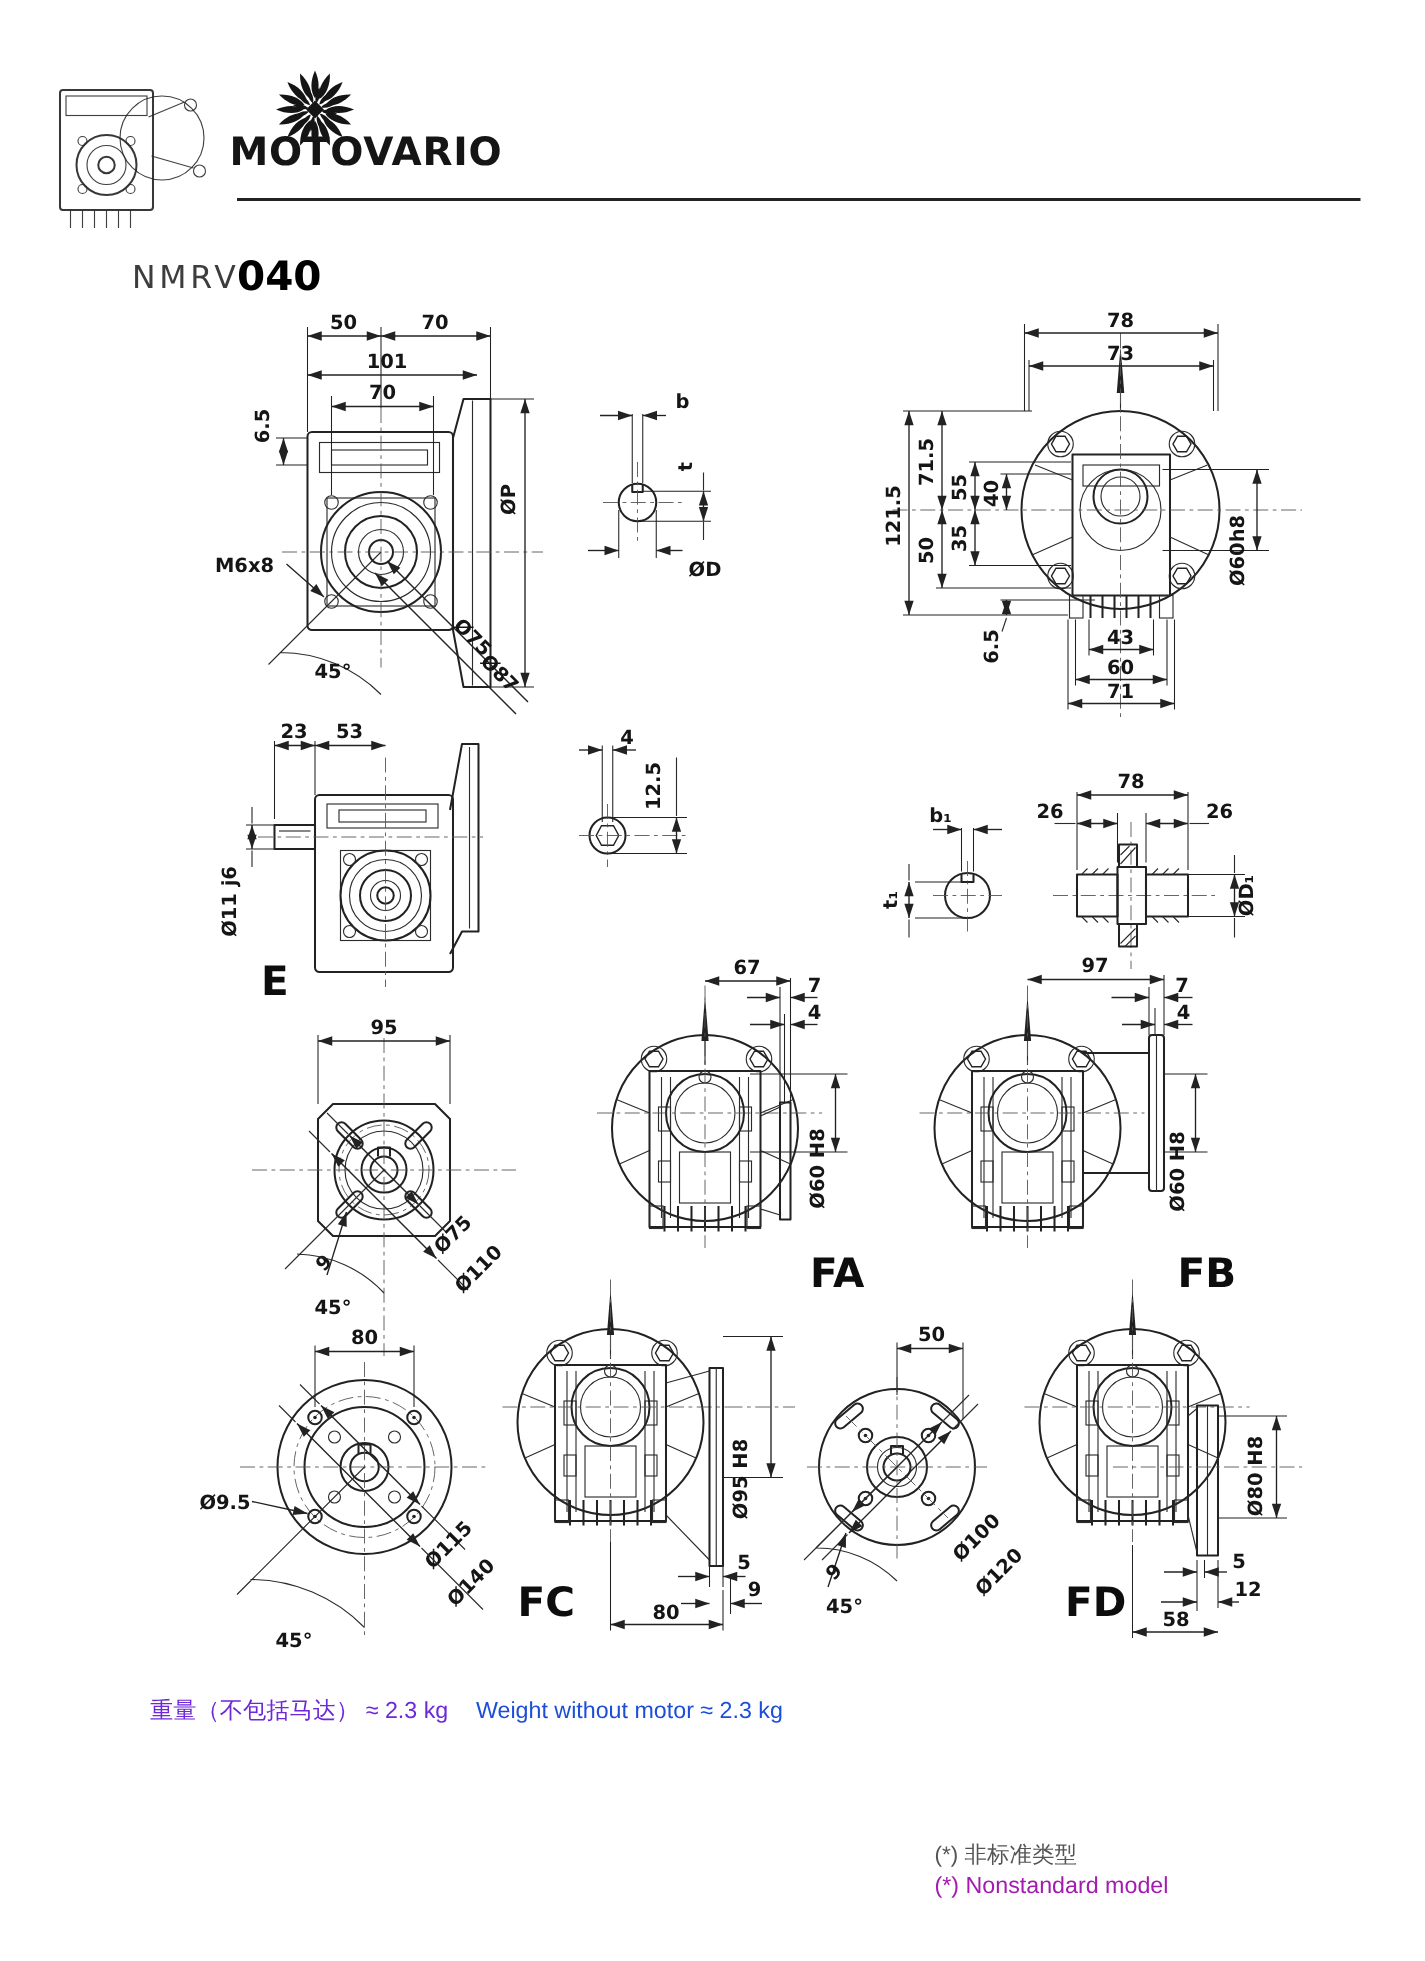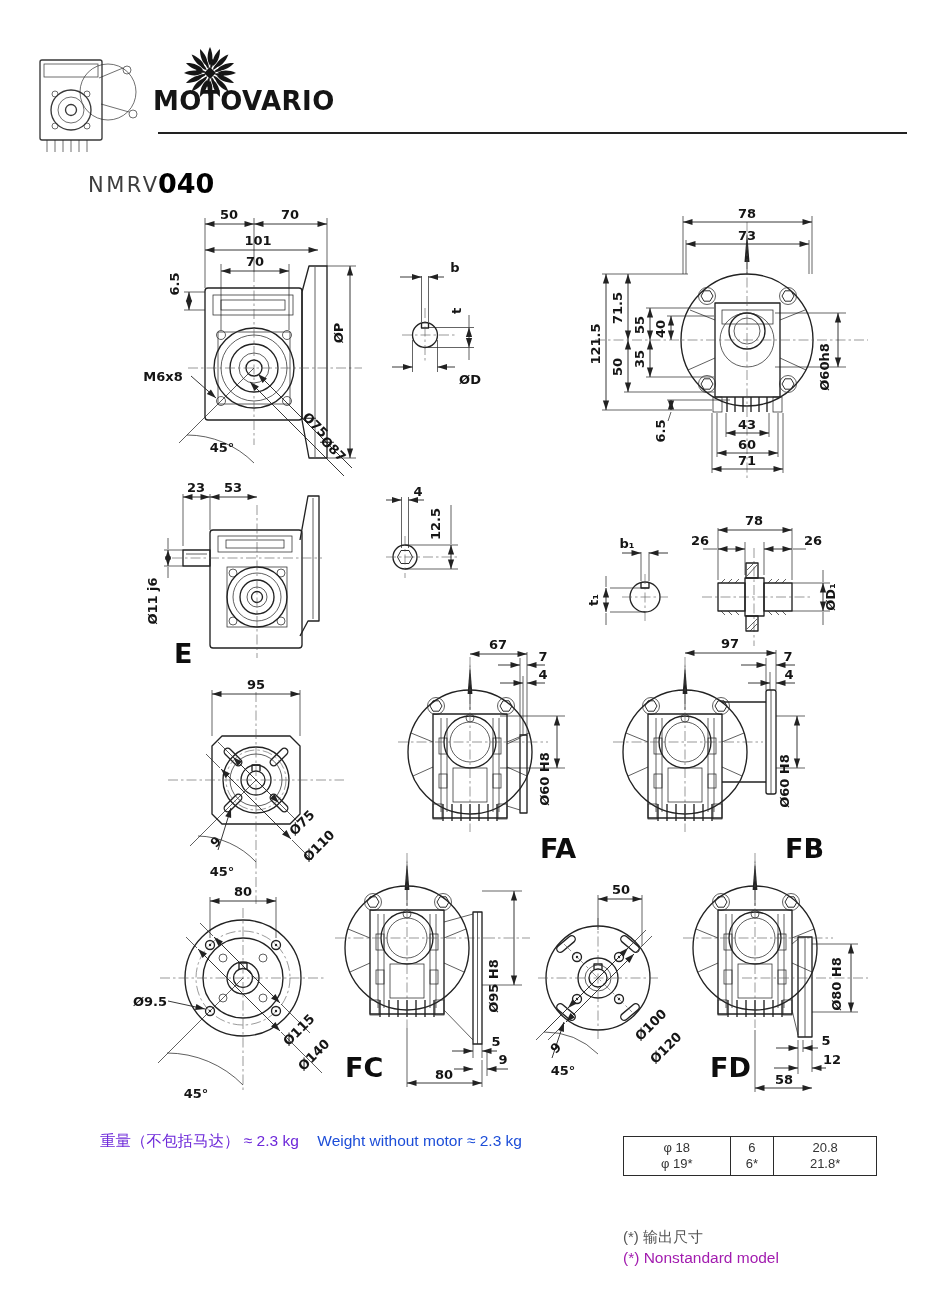--- a/index.html
+++ b/index.html
@@ -522,33 +522,19 @@
 <div class="abs notes">
   <div class="nrow">
     <span class="cjk">重量（不包括马达） ≈ 2.3 kg</span>
     <span class="eng" style="margin-left:14px">Weight without motor  ≈ 2.3 kg</span>
   </div>
 </div>
 
 <div class="abs ot">
   <table>
     <tbody>
-    <tr>
-      <td class="t-cell">
-        <div>φ 18</div>
-        <div>φ 19*</div>
-      </td>
-      <td class="t-cell">
-        <div>6</div>
-        <div>6*</div>
-      </td>
-      <td class="t-cell">
-        <div>20.8</div>
-        <div>21.8*</div>
-      </td>
-    </tr>
   </tbody>
     </table>
 </div>
 <div class="abs fnotes">
-  <div class="fn-cn">(*) 输出尺寸</div>
+  <div class="fn-cn">(*) 非标准类型</div>
   <div class="fn-en">(*) Nonstandard model</div>
 </div>
 
 </body></html>

